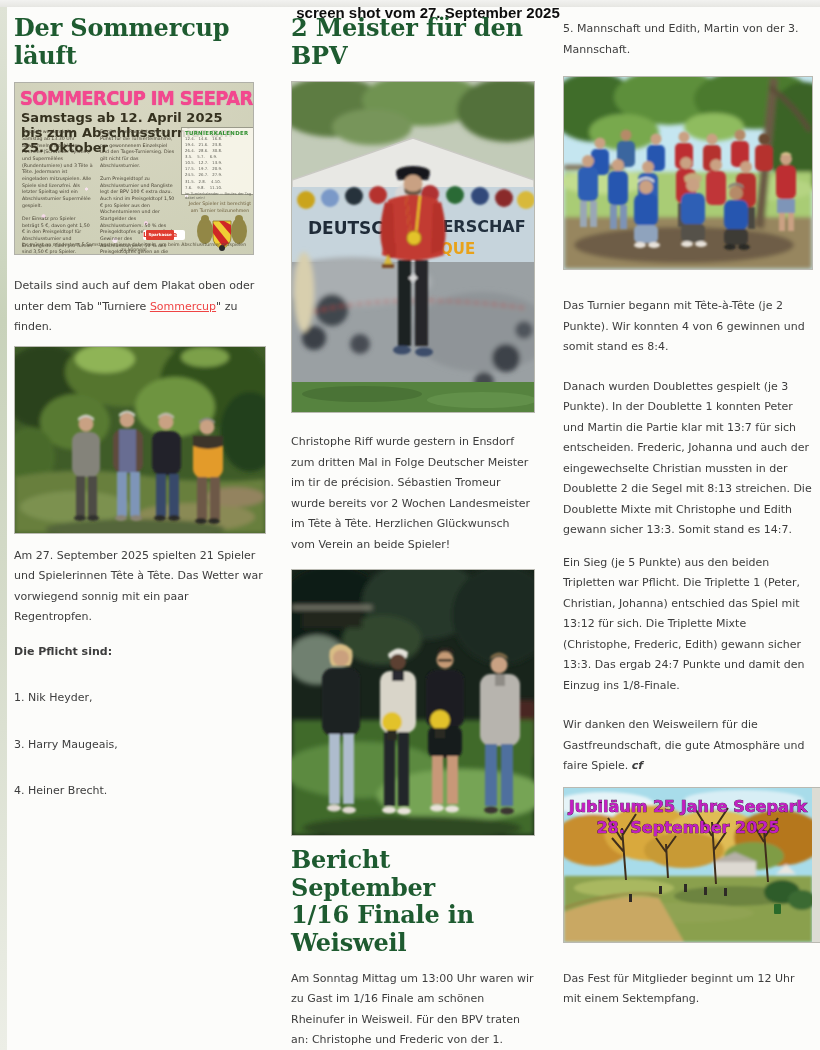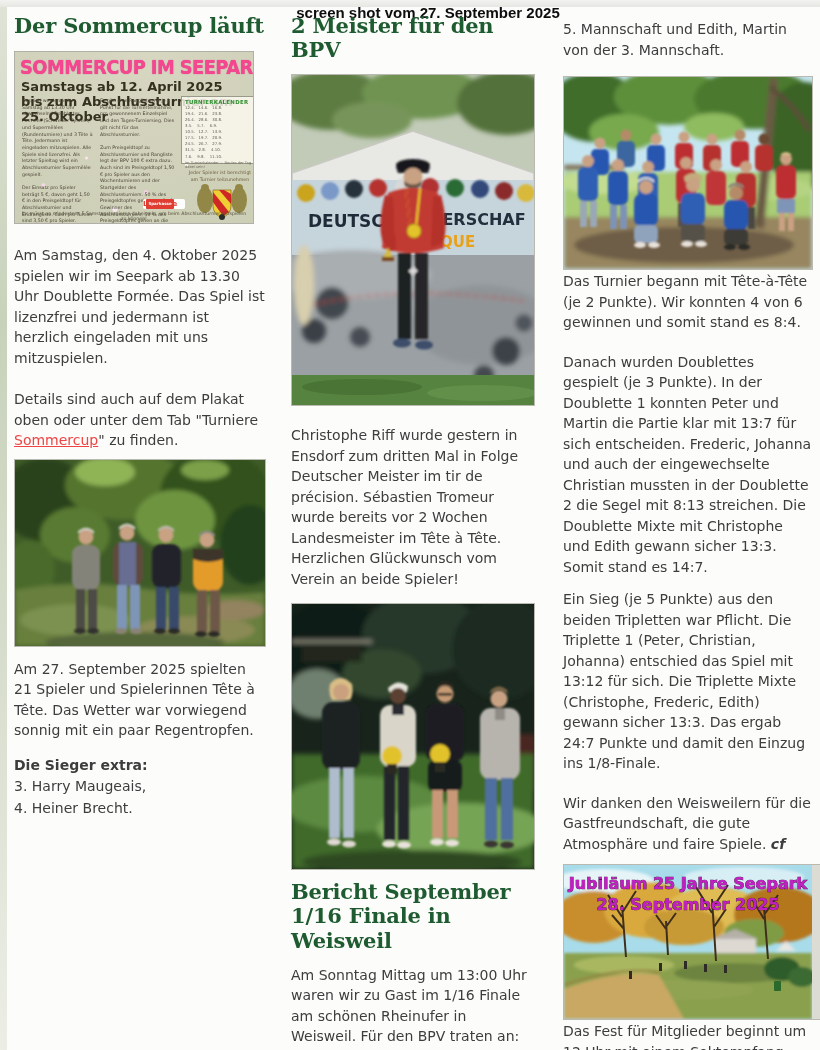--- a/index.html
+++ b/index.html
@@ -14,24 +14,24 @@
   .left-strip { position:absolute; left:0; top:7px; width:7px; height:1043px;
     background:linear-gradient(180deg,#dfe3d6 0%,#c8d2ba 30%,#d6dccb 60%,#eceee6 100%); }
   .shot-title { position:absolute; left:18px; top:4px; width:820px; text-align:center;
     font-family:"Liberation Sans", sans-serif; font-weight:bold; font-size:15px; color:#0d0d0d; }
   .col { position:absolute; top:14px; }
   .col1 { left:14px;  width:252px; }
   .col2 { left:291px; width:244px; }
   .col3 { left:563px; width:250px; }
   h2.head {
     font-family:"DejaVu Serif", serif; font-weight:bold;
-    font-size:21px; line-height:1.15; color:#1e5b30; letter-spacing:-0.2px;
-  }
-  p.body { font-size:14px; line-height:20.5px; color:#3d3d3d; }
-  .mt21{margin-top:21px}.mt19{margin-top:19px}.mt15{margin-top:1px}
+    font-size:24px; line-height:1.15; color:#1e5b30; letter-spacing:-0.2px;
+  }
+  p.body { font-size:11px; line-height:20.5px; color:#3d3d3d; }
+  .mt21{margin-top:21px}.mt19{margin-top:19px}.mt15{margin-top:26px}
   .mt14{margin-top:14px}.mt12{margin-top:12px}.mt10{margin-top:10px}.mt8{margin-top:8px}
   .bold { font-weight:bold; color:#2b2b2b; }
   a.link { color:#ef4444; text-decoration:underline; cursor:pointer; }
   em.sig { font-style:italic;font-weight:bold; }
   .photo { border:1px solid #b9b9b1; background:#dcdcd4; display:block; }
   .photo svg { display:block; }
   
   .poster {
     margin-top:13px; width:240px; height:173px; border:1px solid #b0b0a8;
     position:relative; overflow:hidden;
@@ -127,21 +127,20 @@
           <circle cx="46" cy="6" r="4" fill="#8f8440"></circle>
           <path d="M20 8 h18 v16 q0 8 -9 12 q-9 -4 -9 -12 Z" fill="#f2cf2e" stroke="#8a7420" stroke-width="0.8"></path>
           <path d="M20 10 L36 30 L30 34 L20 20 Z" fill="#cf1f1f"></path>
           <path d="M26 8 L38 22 V12 L31 8 Z" fill="#cf1f1f"></path>
           <circle cx="29" cy="35" r="3" fill="#222"></circle>
         </g>
       </svg>
       <div class="poster-footer">Ihr müsst an mindestens 5 Samstagsturnieren dabei sein, um beim Abschlussturnier mitspielen zu können!</div>
     </div>
 
-    <p class="body mt21">Am Samstag, den 4. Oktober 2025 spielen wir im Seepark ab 13.30 Uhr Doublette Formée. Das Spiel ist lizenzfrei und jedermann ist herzlich eingeladen mit uns mitzuspielen.</p>
     <p class="body mt21"><span>Details sind auch auf dem Plakat oben oder unter dem Tab "Turniere </span><a class="link">Sommercup</a><span>" zu finden.</span></p>
 
     <div class="photo mt8" style="width:252px;height:188px;">
       <svg width="250" height="186" viewBox="0 0 250 186">
         <rect width="250" height="186" fill="#3f5c28"></rect>
         <g filter="url(#blurA)">
           <ellipse cx="30" cy="40" rx="45" ry="42" fill="#2a431c"></ellipse>
           <ellipse cx="110" cy="25" rx="60" ry="35" fill="#55742f"></ellipse>
           <ellipse cx="200" cy="35" rx="55" ry="45" fill="#33511f"></ellipse>
           <ellipse cx="160" cy="60" rx="40" ry="30" fill="#6e9440"></ellipse>
@@ -193,21 +192,22 @@
               <feGaussianBlur stdDeviation="2.2"></feGaussianBlur>
             </filter>
           <filter id="blurA2">
               <feGaussianBlur stdDeviation="1.1"></feGaussianBlur>
             </filter>
         </defs>
       </svg>
     </div>
 
     <p class="body mt12">Am 27. September 2025 spielten 21 Spieler und Spielerinnen Tête à Tête. Das Wetter war vorwiegend sonnig mit ein paar Regentropfen.</p>
-    <p class="body bold mt14">Die Sieger extra:</p>
+    <p class="body bold mt14">Die Pflicht sind:</p>
+    <p class="body mt15">1. Nik Heyder,</p>
     <p class="body mt15">3. Harry Maugeais,</p>
     <p class="body mt15">4. Heiner Brecht.</p>
 
   </div>
 
   <div class="col col2">
     <h2 class="head">2 Meister für den BPV</h2>
 
     <div class="photo mt12" style="width:244px;height:332px;">
       <svg width="242" height="330" viewBox="0 0 242 330">

